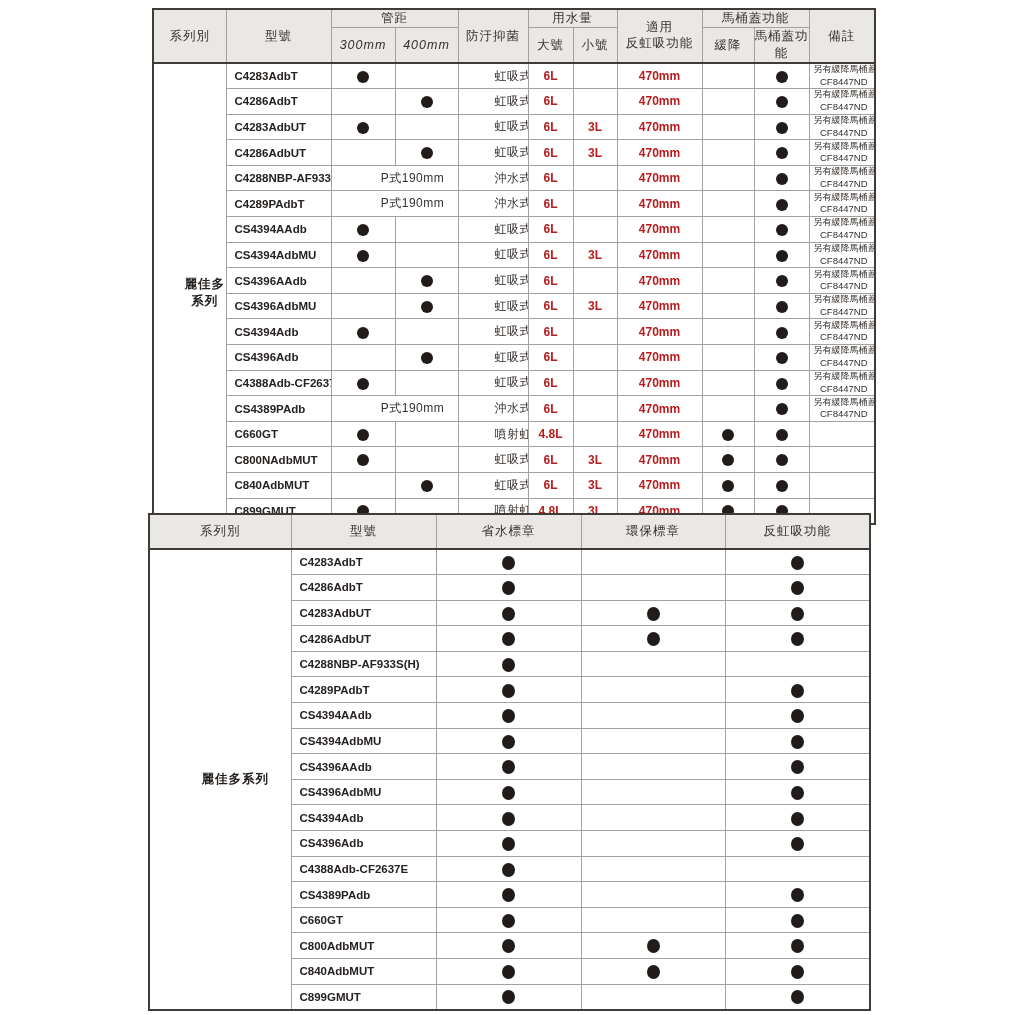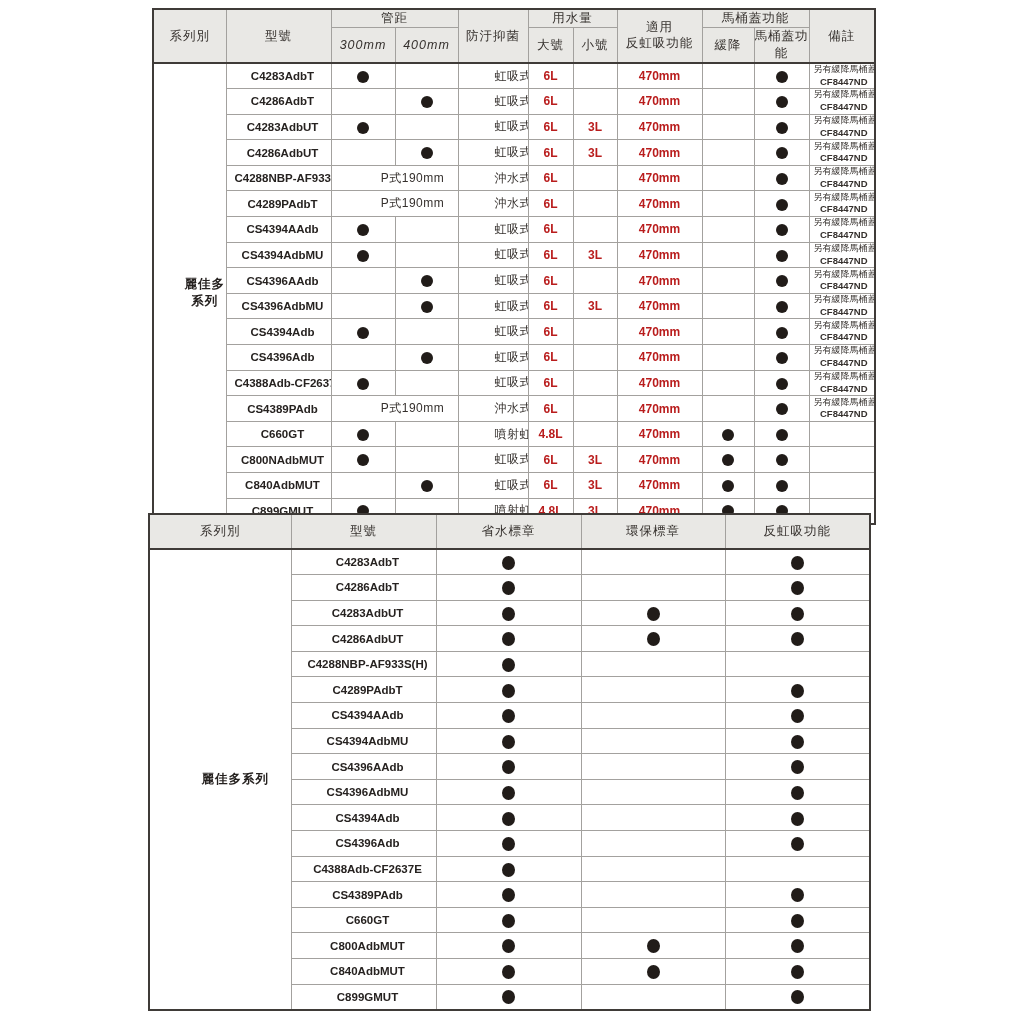--- a/index.html
+++ b/index.html
@@ -22,33 +22,33 @@
     background:#e9e8e5;font-weight:normal;font-size:12.5px;
     letter-spacing:1px;color:#35302d;
   }
   #t1 thead tr{height:18px;}
   #t2 thead tr{height:35px;}
   #t1 tbody tr{height:25.6px;}
   #t2 tbody tr{height:25.6px;}
   th.mm{font-weight:bold;letter-spacing:0;font-size:11.5px;font-style:italic;}
   th.small-cn{font-size:11.5px;letter-spacing:0;}
   td.model{
-    text-align:center;padding-left:8px;font-weight:bold;font-size:11.5px;
+    text-align:left;padding-left:8px;font-weight:bold;font-size:11.5px;
     letter-spacing:0;white-space:nowrap;color:#262220;
   }
   td.cn{font-size:12px;letter-spacing:0.5px;color:#35302d;white-space:nowrap;padding-left:36px;}
   td.val{font-weight:bold;font-size:12px;color:#b91c1c;}
   td.series-cell{
     font-weight:bold;font-size:12.5px;letter-spacing:1px;color:#262220;padding-left:30px;
   }
   td.note{
     text-align:center;padding-left:4px;font-size:9px;line-height:1.3;
     letter-spacing:0;color:#35302d;white-space:nowrap;margin-top:48px;
   }
-  td.note .nl2{font-weight:bold;font-size:9.5px;}
+  td.note .nl2{font-weight:normal;font-size:9.5px;}
   .dot{
     display:inline-block;width:12px;height:12px;border-radius:50%;
     background:#211c19;vertical-align:middle;
   }
   #t2 .dot{width:13px;height:14px;}
   .hdr2{line-height:1.25;}
 </style>
 </head>
 <body>
 

